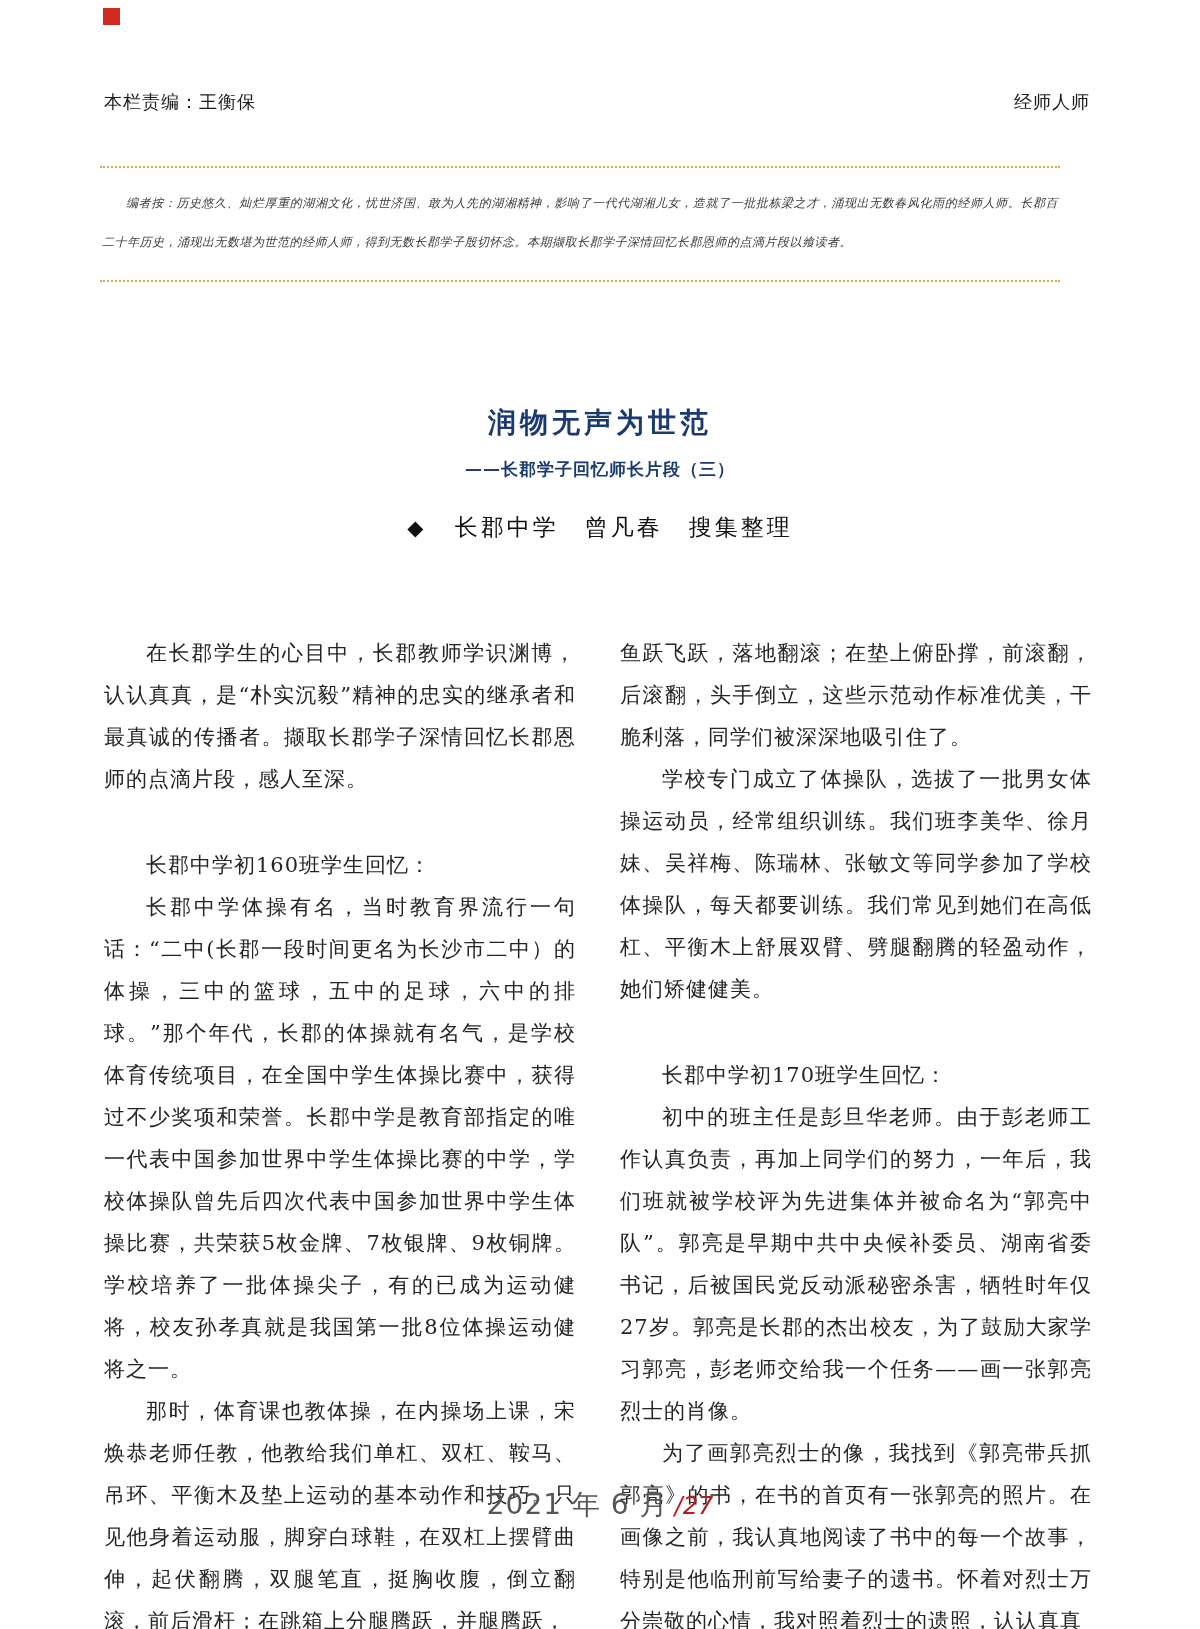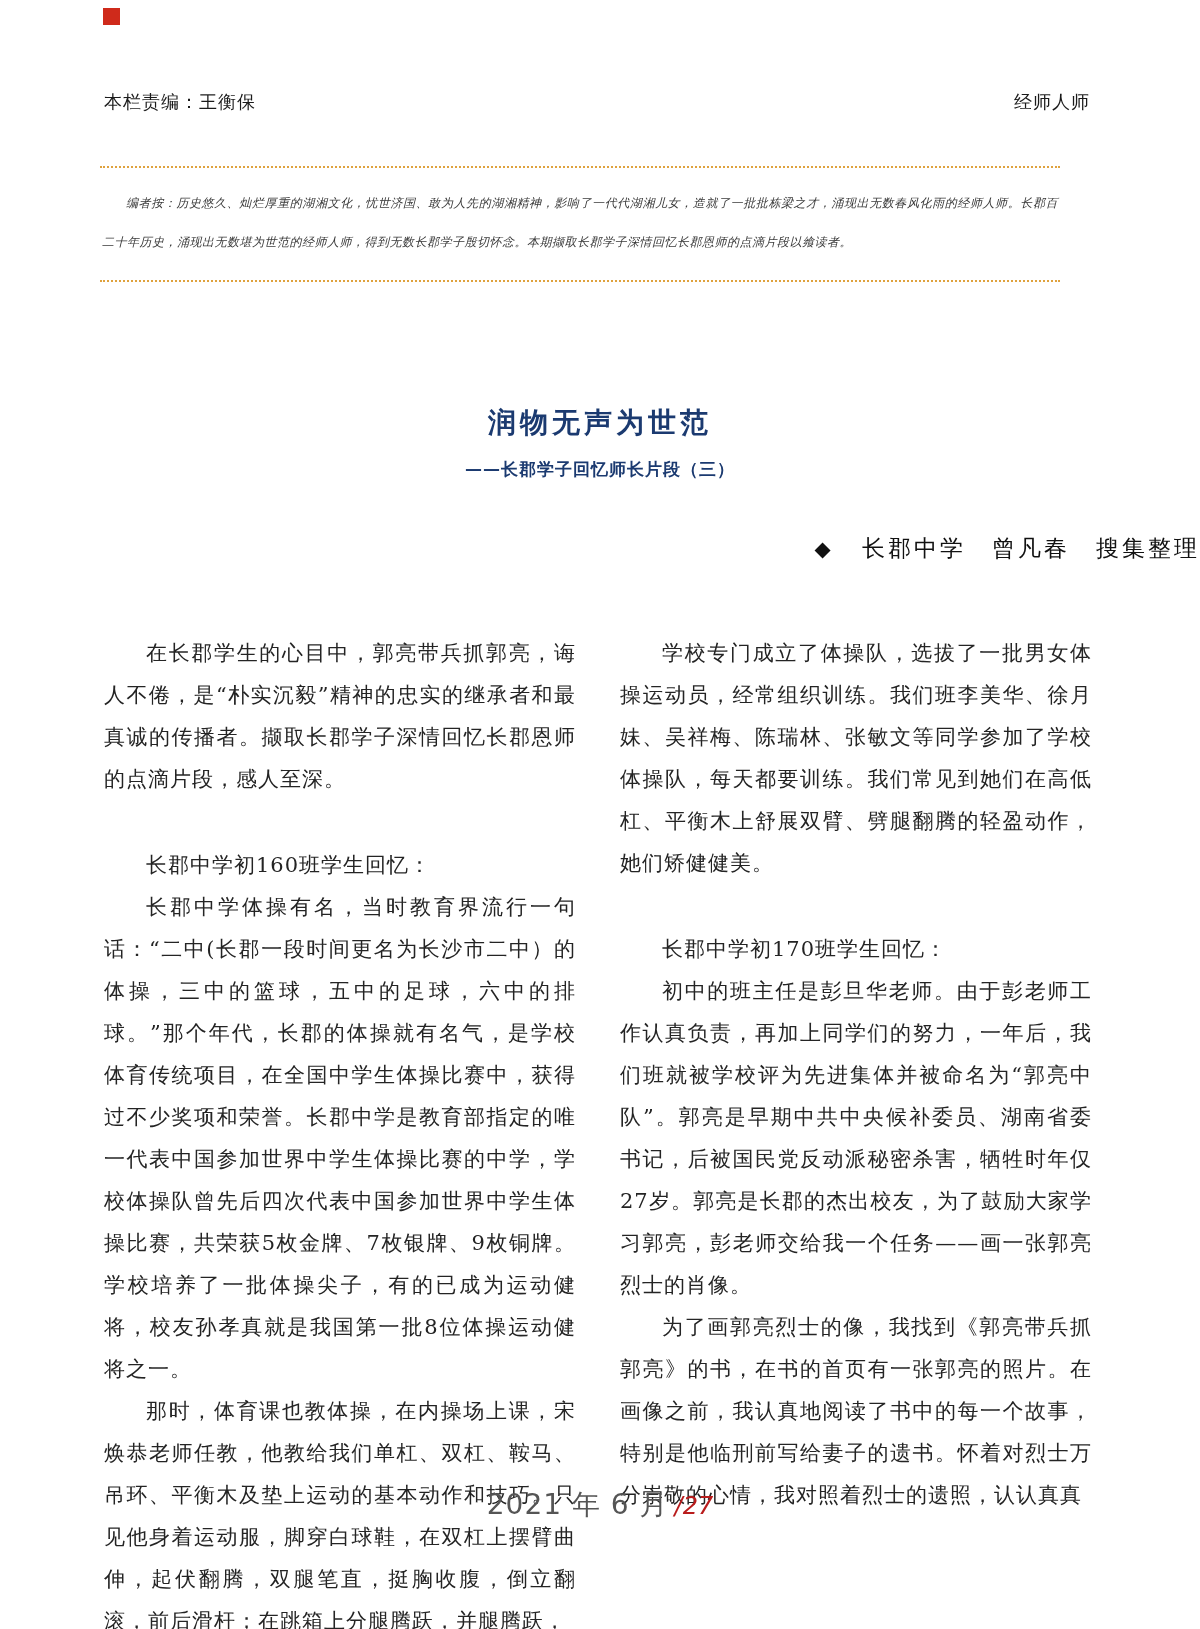--- a/index.html
+++ b/index.html
@@ -43,22 +43,22 @@
   }
   .main-title {
     margin:0;
     font-size:28px; font-weight:bold; letter-spacing:4px;
   }
   .sub-title {
     margin:16px 0 0 0;
     font-size:17px; font-weight:bold; letter-spacing:1px;
   }
   .byline {
-    position:absolute; top:533px; left:0; width:100%;
-    text-align:right;
+    position:absolute; top:512px; left:0; width:100%;
+    text-align:center;
     font-size:23px; color:#111111; letter-spacing:3px;
   }
   .byline .diamond { font-size:21px; margin-right:18px; }
   .body-columns {
     position:absolute; top:632px; left:104px;
     display:flex; gap:44px;
   }
   .col { width:472px; }
   .col p {
     margin:0;
@@ -101,26 +101,27 @@
     <h2 class="sub-title">——长郡学子回忆师长片段（三）</h2>
   </div>
 
   <div class="byline">
     <span class="diamond">◆</span>
     <span>长郡中学　曾凡春　搜集整理</span>
   </div>
 
   <div class="body-columns">
     <div class="col">
-      <p class="para">在长郡学生的心目中，郭亮带兵抓郭亮，诲人不倦，是“朴实沉毅”精神的忠实的继承者和最真诚的传播者。撷取长郡学子深情回忆长郡恩师的点滴片段，感人至深。</p>
+      <p class="para">在长郡学生的心目中，长郡教师学识渊博，认认真真，是“朴实沉毅”精神的忠实的继承者和最真诚的传播者。撷取长郡学子深情回忆长郡恩师的点滴片段，感人至深。</p>
       <p class="sec-head">长郡中学初160班学生回忆：</p>
       <p class="para">长郡中学体操有名，当时教育界流行一句话：“二中(长郡一段时间更名为长沙市二中）的体操，三中的篮球，五中的足球，六中的排球。”那个年代，长郡的体操就有名气，是学校体育传统项目，在全国中学生体操比赛中，获得过不少奖项和荣誉。长郡中学是教育部指定的唯一代表中国参加世界中学生体操比赛的中学，学校体操队曾先后四次代表中国参加世界中学生体操比赛，共荣获5枚金牌、7枚银牌、9枚铜牌。学校培养了一批体操尖子，有的已成为运动健将，校友孙孝真就是我国第一批8位体操运动健将之一。</p>
       <p class="para">那时，体育课也教体操，在内操场上课，宋焕恭老师任教，他教给我们单杠、双杠、鞍马、吊环、平衡木及垫上运动的基本动作和技巧。只见他身着运动服，脚穿白球鞋，在双杠上摆臂曲伸，起伏翻腾，双腿笔直，挺胸收腹，倒立翻滚，前后滑杆；在跳箱上分腿腾跃，并腿腾跃，</p>
     </div>
     <div class="col">
+      <p class="cont">鱼跃飞跃，落地翻滚；在垫上俯卧撑，前滚翻，后滚翻，头手倒立，这些示范动作标准优美，干脆利落，同学们被深深地吸引住了。</p>
       <p class="para">学校专门成立了体操队，选拔了一批男女体操运动员，经常组织训练。我们班李美华、徐月妹、吴祥梅、陈瑞林、张敏文等同学参加了学校体操队，每天都要训练。我们常见到她们在高低杠、平衡木上舒展双臂、劈腿翻腾的轻盈动作，她们矫健健美。</p>
       <p class="sec-head">长郡中学初170班学生回忆：</p>
       <p class="para">初中的班主任是彭旦华老师。由于彭老师工作认真负责，再加上同学们的努力，一年后，我们班就被学校评为先进集体并被命名为“郭亮中队”。郭亮是早期中共中央候补委员、湖南省委书记，后被国民党反动派秘密杀害，牺牲时年仅27岁。郭亮是长郡的杰出校友，为了鼓励大家学习郭亮，彭老师交给我一个任务——画一张郭亮烈士的肖像。</p>
       <p class="para">为了画郭亮烈士的像，我找到《郭亮带兵抓郭亮》的书，在书的首页有一张郭亮的照片。在画像之前，我认真地阅读了书中的每一个故事，特别是他临刑前写给妻子的遗书。怀着对烈士万分崇敬的心情，我对照着烈士的遗照，认认真真</p>
     </div>
   </div>
 
   <div class="page-footer">
     <span class="date">2021 年 6 月</span><span class="page-no">/27</span>
   </div>

